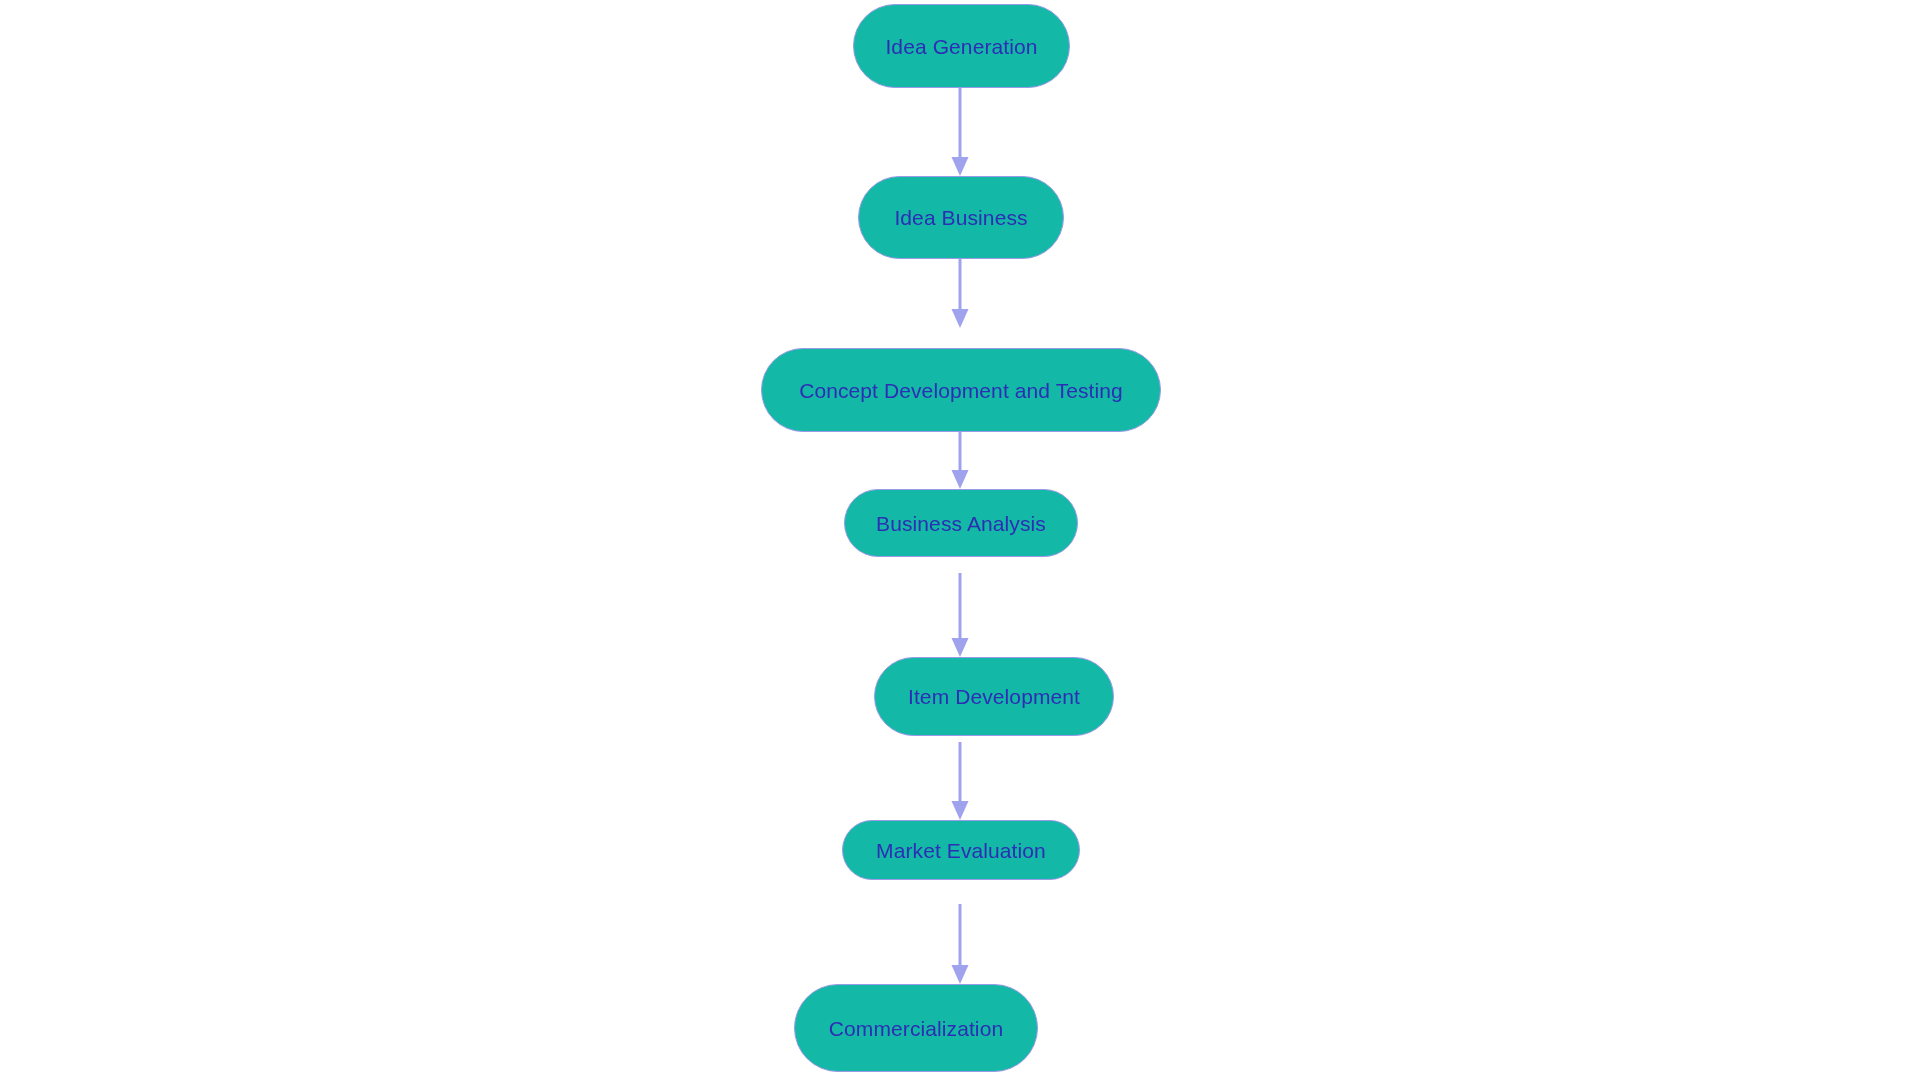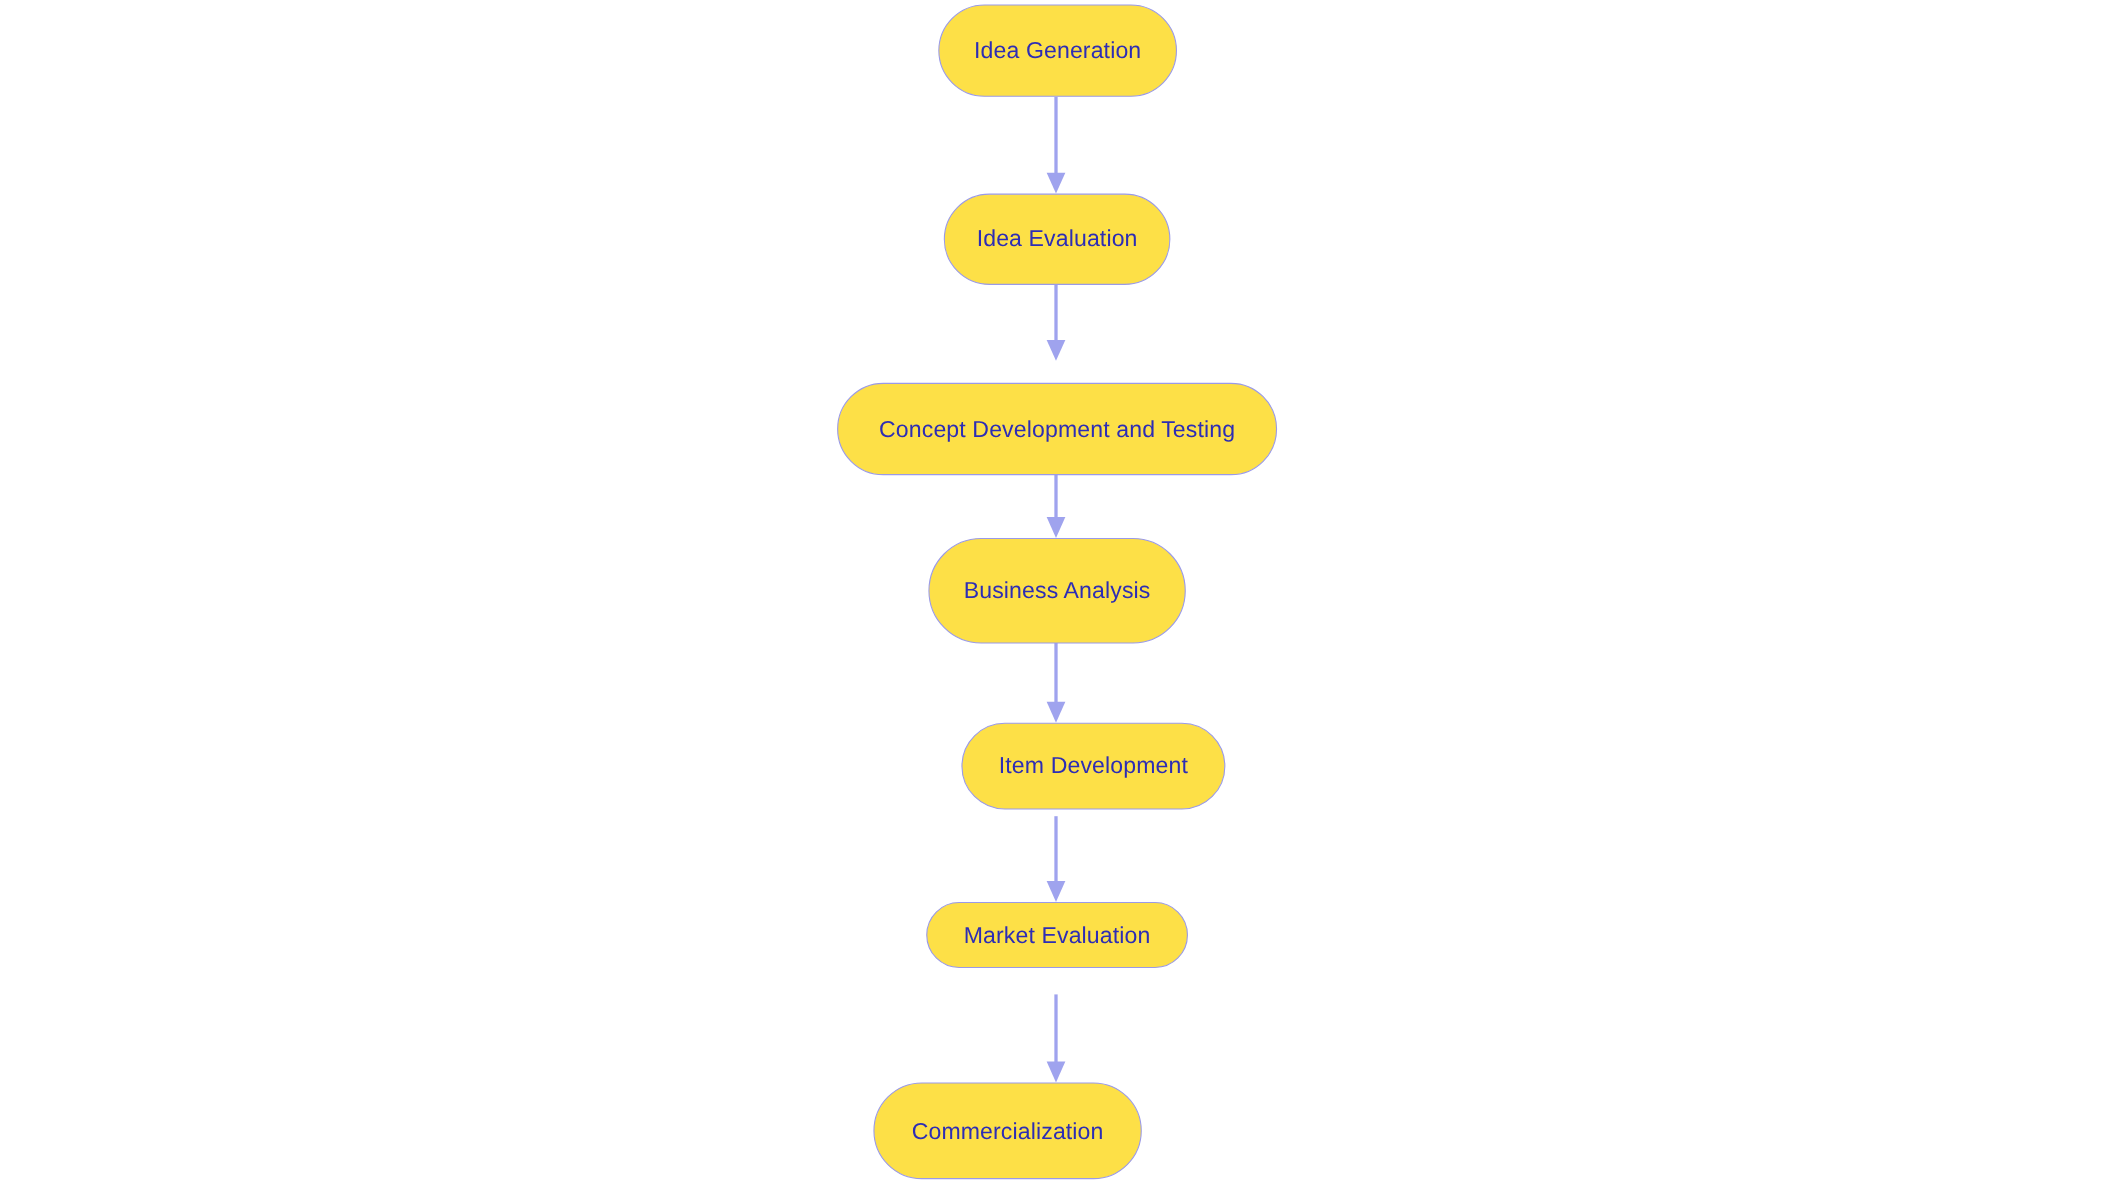--- a/index.html
+++ b/index.html
@@ -19,21 +19,21 @@
     width: 1920px;
     height: 1083px;
     background: #ffffff;
   }
   .flow-node {
     position: absolute;
     box-sizing: border-box;
     display: flex;
     align-items: center;
     justify-content: center;
-    background: #fde047;
+    background: #14b8a6;
     border: 1.5px solid #9a9ae8;
     border-radius: 999px;
     color: #2d2db5;
     font-family: "Liberation Sans", sans-serif;
     font-size: 21px;
     font-weight: 400;
     letter-spacing: 0.1px;
     white-space: nowrap;
     line-height: 1;
     user-select: none;
@@ -92,26 +92,26 @@
           <line x1="17" y1="0" x2="17" y2="63" stroke="#9fa3ee" stroke-width="3"></line>
           <polygon points="8.5,61 25.5,61 17,80" fill="#9fa3ee"></polygon>
         </svg>
       </div>
     </div>
   <div id="node-layer">
       <div class="flow-node" style="left: 853px; top: 4px; width: 217px; height: 84px;">
         <span class="node-label">Idea Generation</span>
       </div>
       <div class="flow-node" style="left: 858px; top: 176px; width: 206px; height: 83px;">
-        <span class="node-label">Idea Evaluation</span>
+        <span class="node-label">Idea Business</span>
       </div>
       <div class="flow-node" style="left: 761px; top: 328px; width: 400px; height: 84px; margin-top: 20px;">
         <span class="node-label">Concept Development and Testing</span>
       </div>
-      <div class="flow-node" style="left: 844px; top: 489px; width: 234px; height: 96px;">
+      <div class="flow-node" style="left: 844px; top: 489px; width: 234px; height: 68px;">
         <span class="node-label">Business Analysis</span>
       </div>
       <div class="flow-node" style="left: 874px; top: 657px; width: 240px; height: 79px;">
         <span class="node-label">Item Development</span>
       </div>
       <div class="flow-node" style="left: 842px; top: 820px; width: 238px; height: 60px;">
         <span class="node-label">Market Evaluation</span>
       </div>
       <div class="flow-node" style="left: 794px; top: 984px; width: 244px; height: 88px;">
         <span class="node-label">Commercialization</span>

